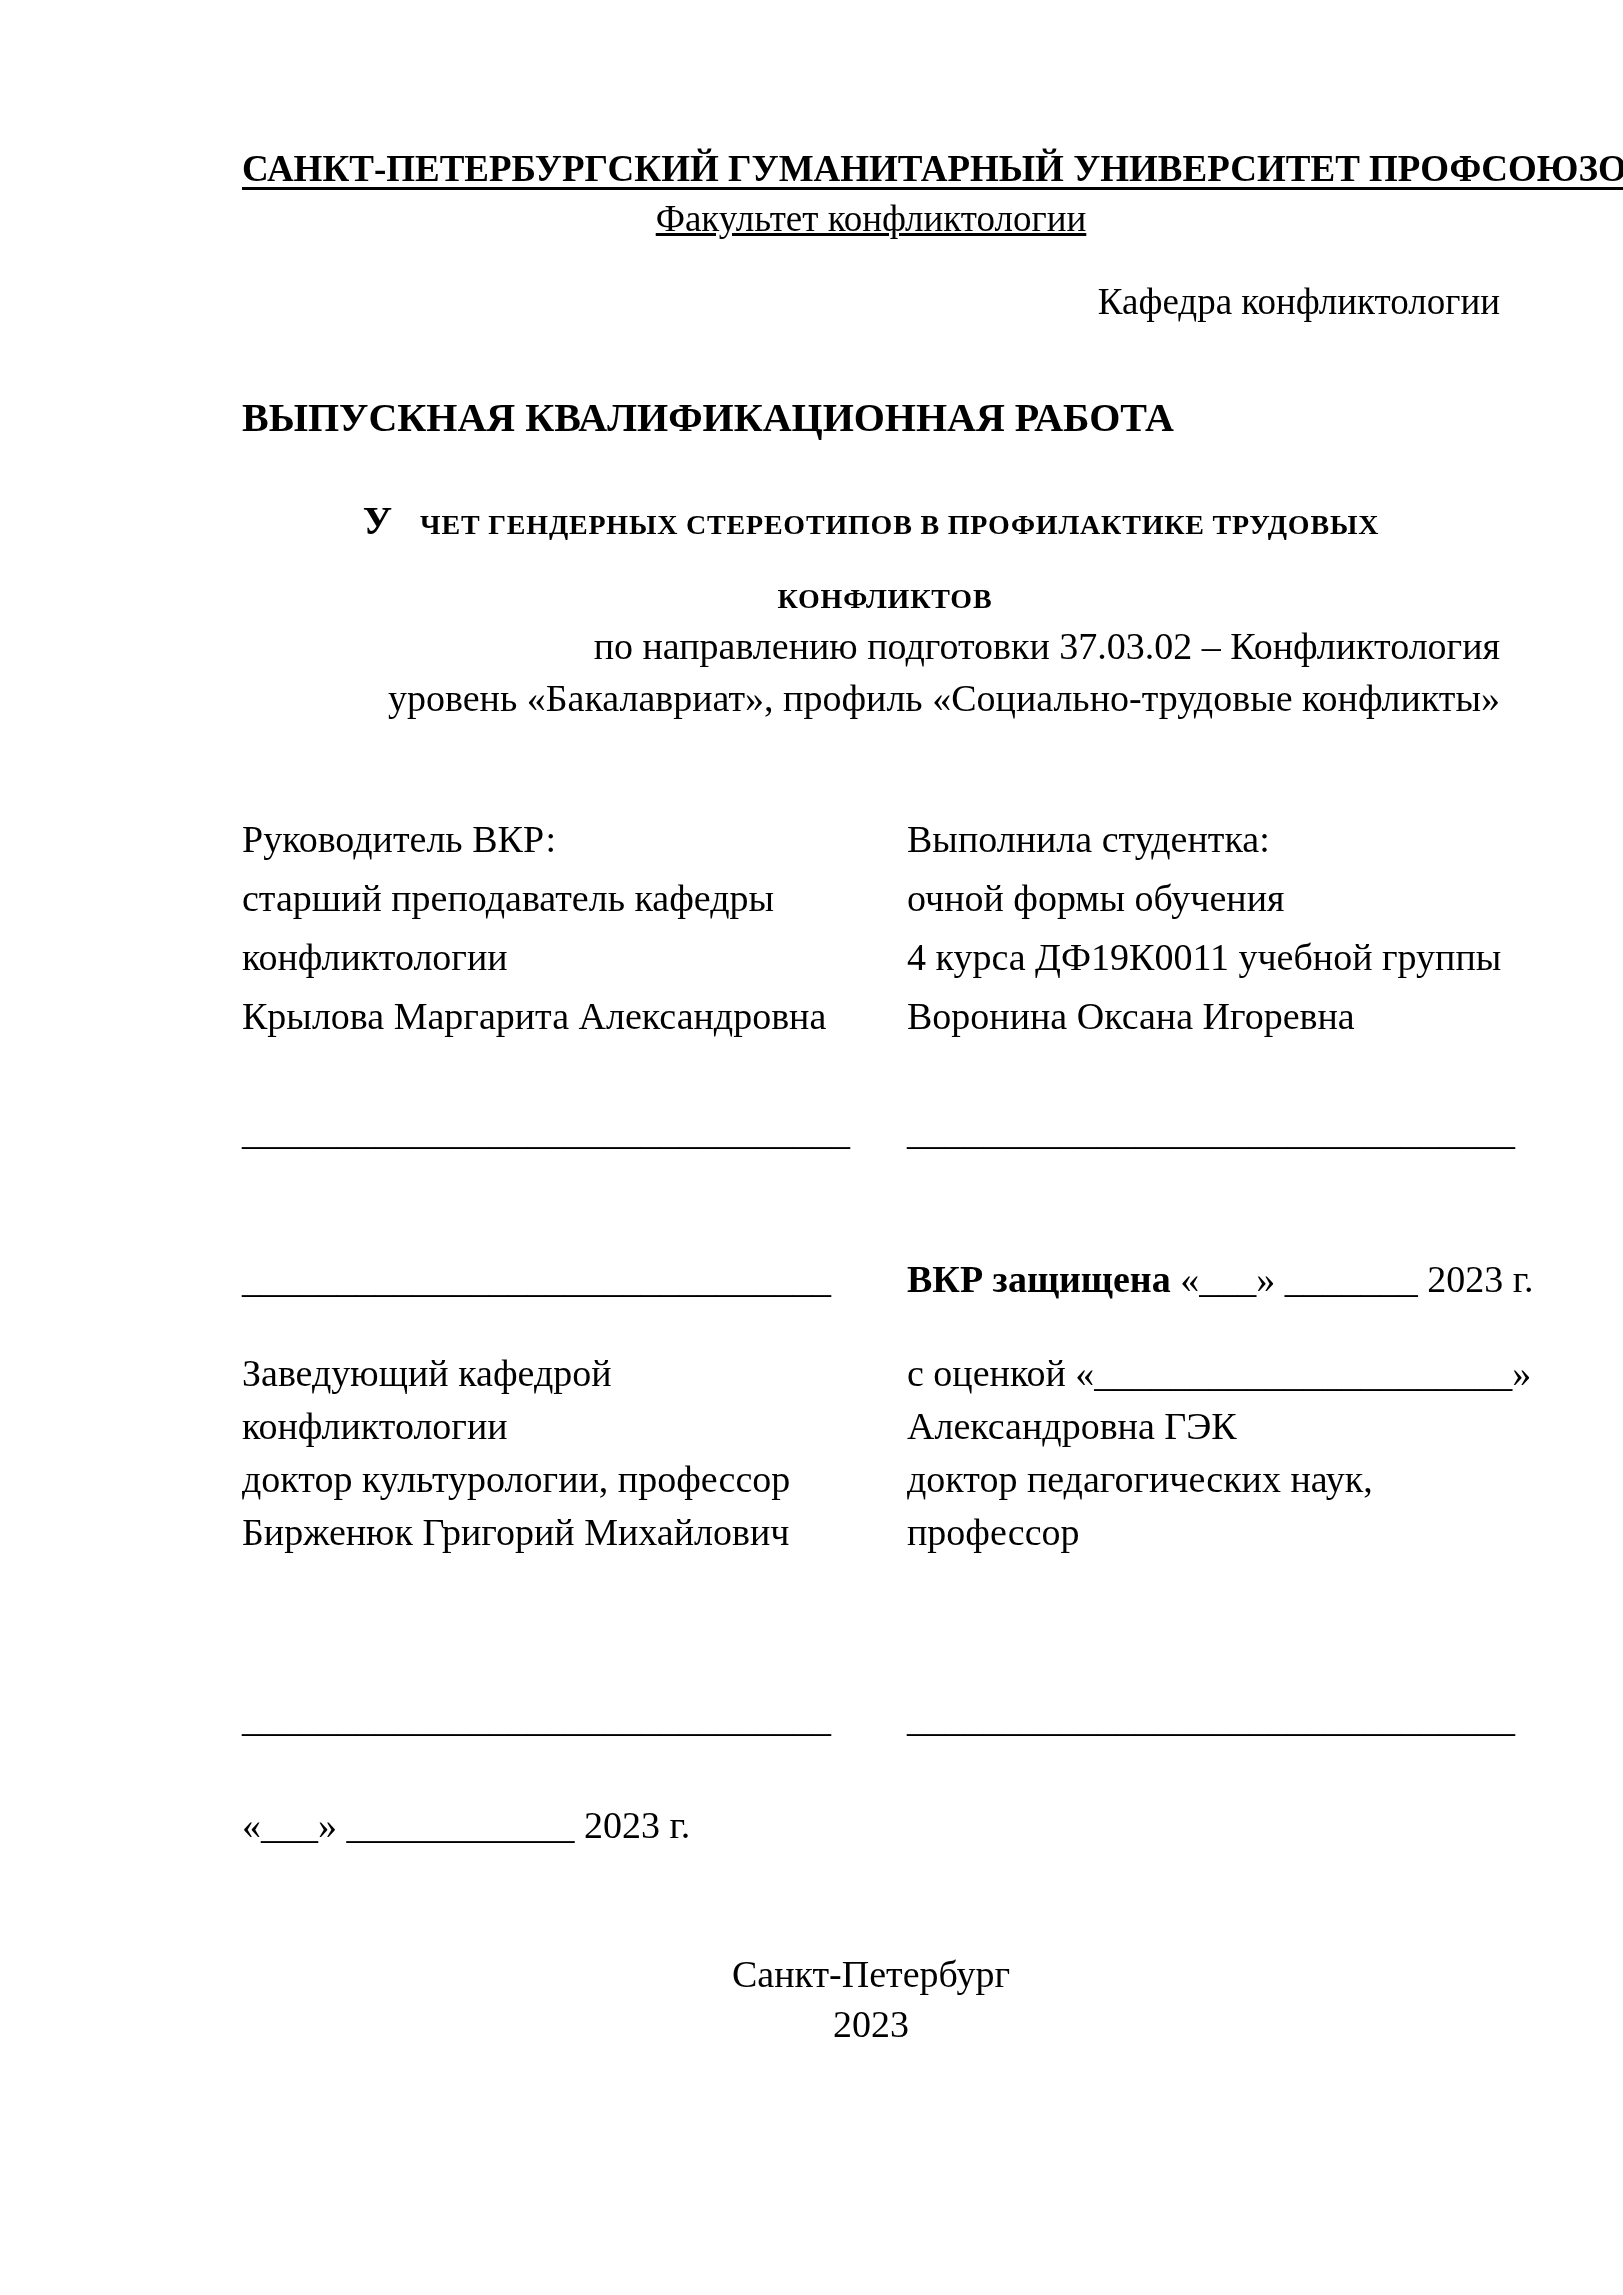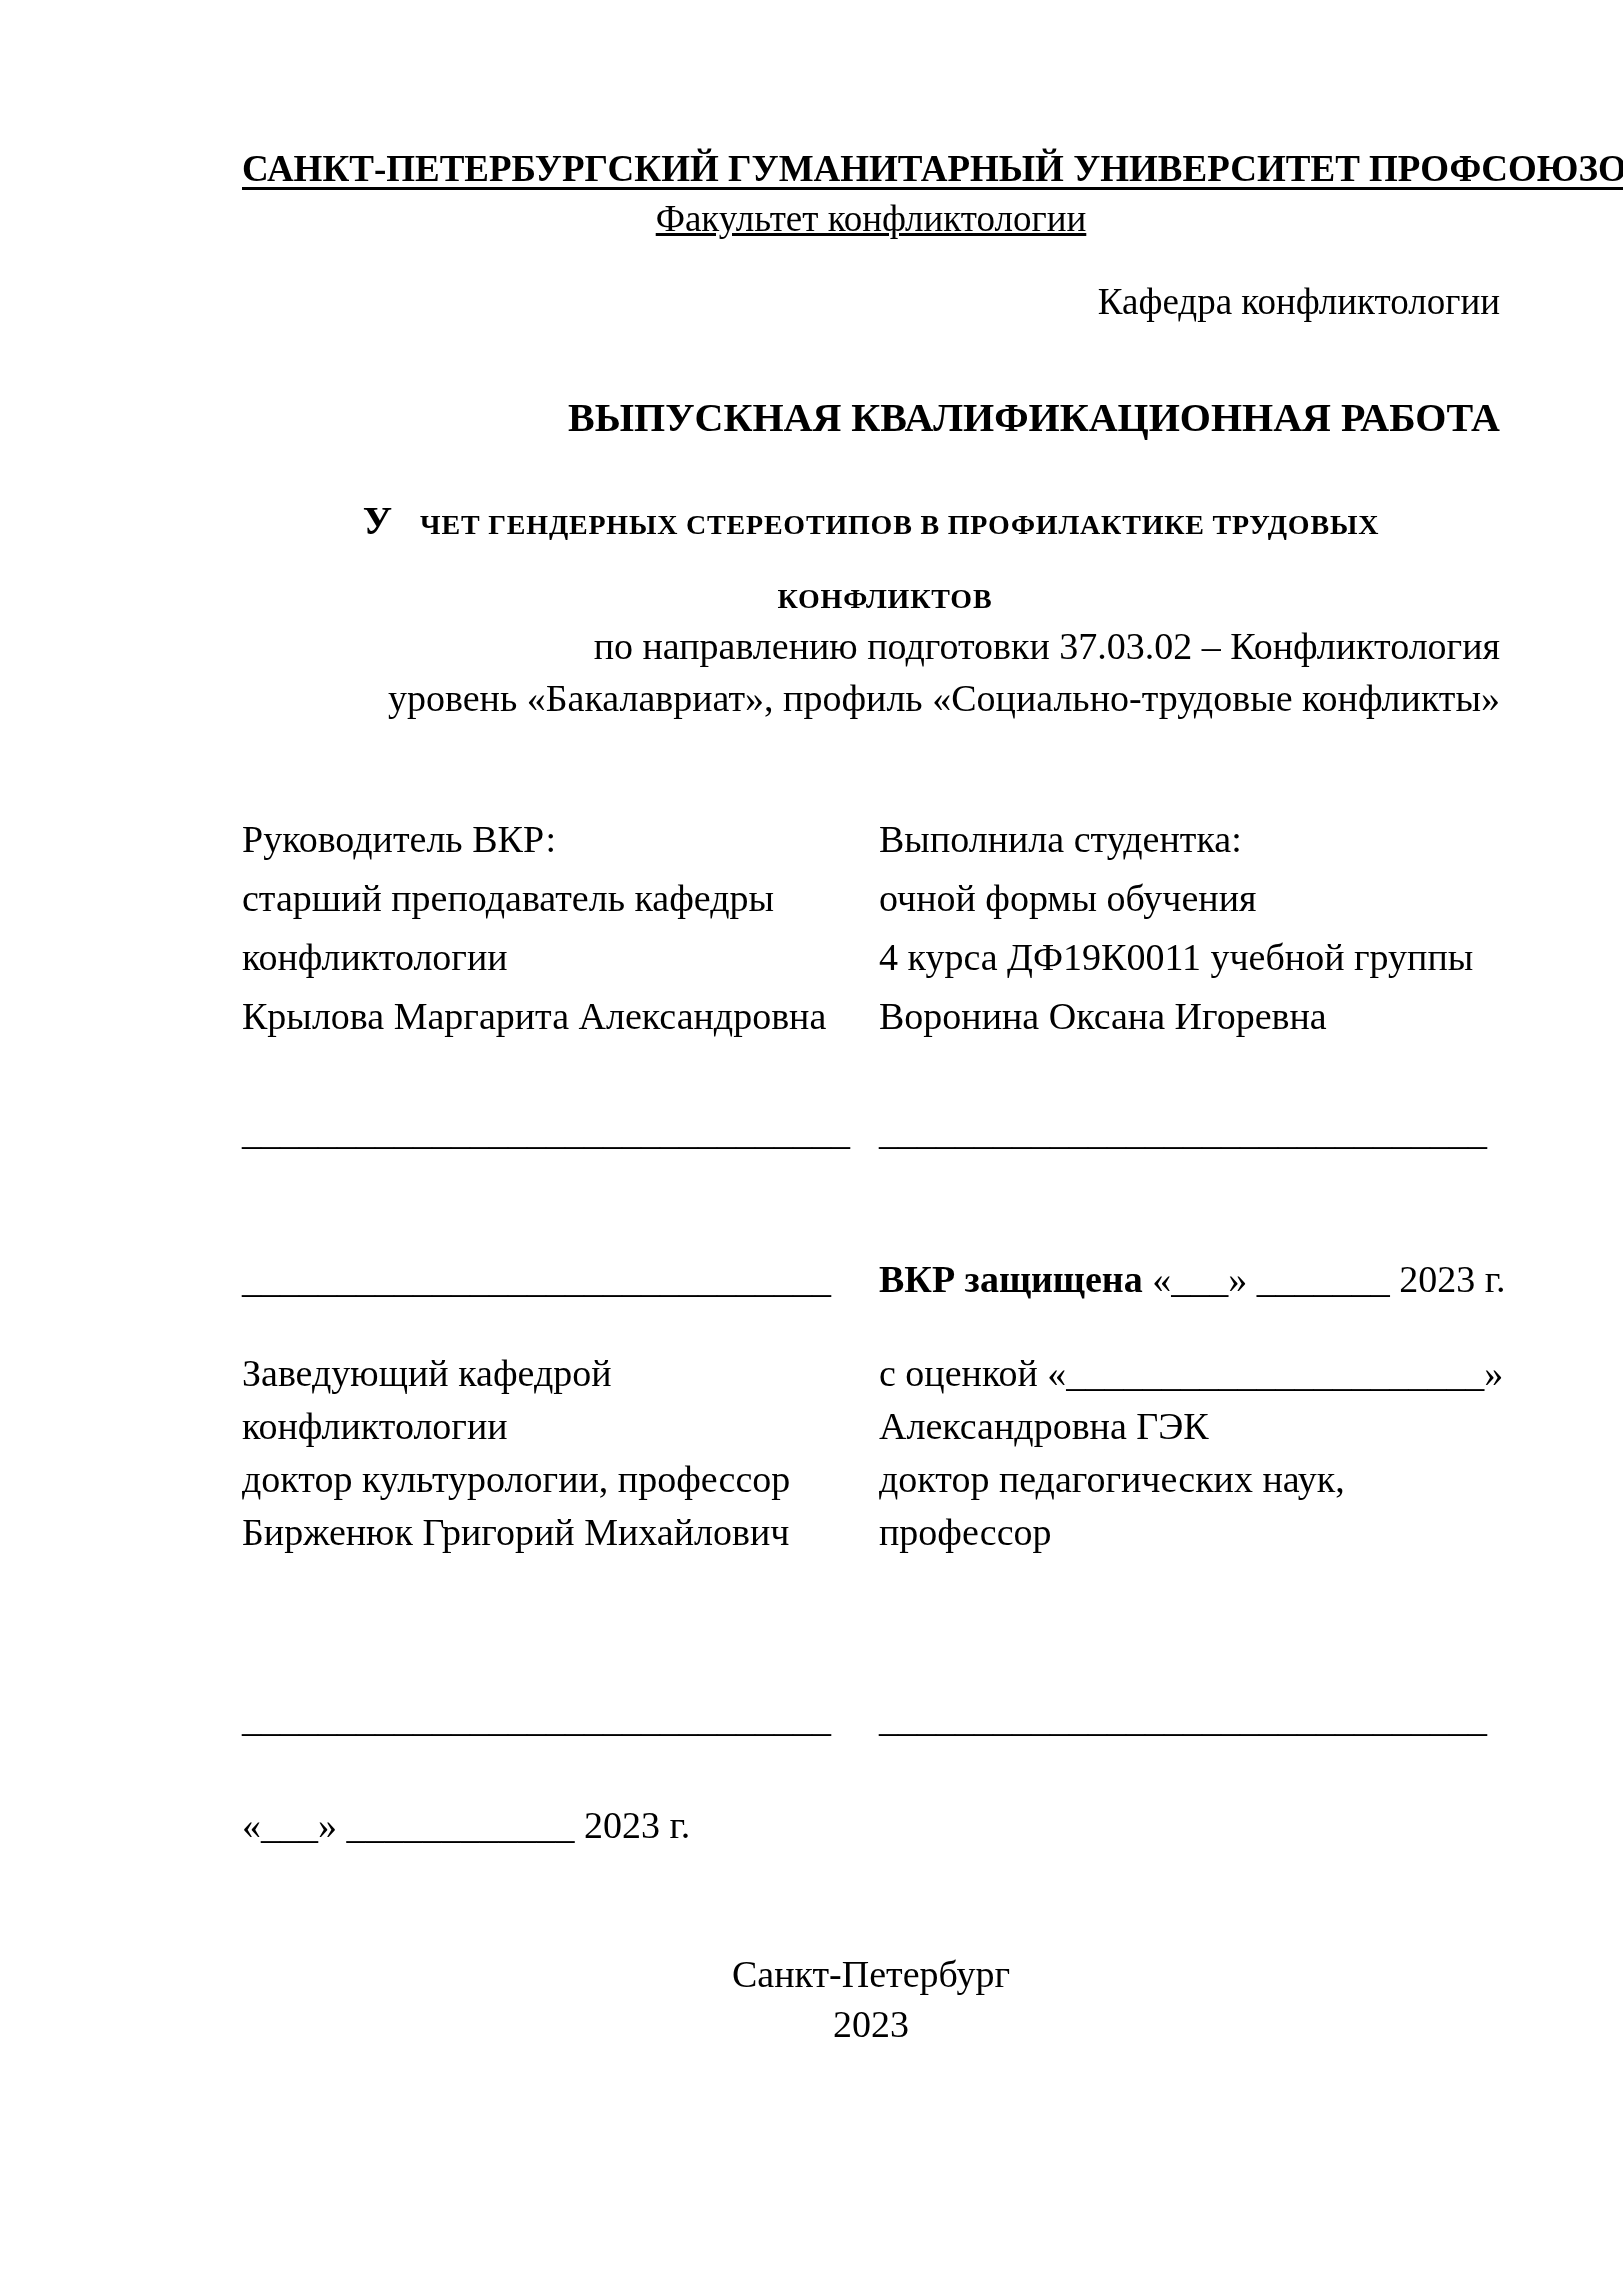--- a/index.html
+++ b/index.html
@@ -23,31 +23,31 @@
     font-size: 37px;
     text-align: center;
     text-decoration: underline;
     text-underline-offset: 5.5px;
     white-space: nowrap;
     line-height: 46px;
   }
   .faculty   { top: 196px; text-align: center; font-size: 37px; line-height: 46px; text-decoration: underline; }
   .department{ top: 279px; text-align: right;  font-size: 37px; line-height: 46px; }
 
-  .worktype  { top: 394px; text-align: right; font-weight: bold; font-size: 40px; line-height: 47px; white-space: nowrap; }
+  .worktype  { top: 394px; text-align: left; font-weight: bold; font-size: 40px; line-height: 47px; white-space: nowrap; }
 
   .thesis-title { top: 485px; text-align: center; font-weight: bold; line-height: 71px; }
   .t-first { font-size: 40px; }
   .t-caps  { font-size: 28px; letter-spacing: 0.8px; margin-left: 28px; }
 
   .direction { top: 620px; text-align: right; line-height: 52px; }
 
   .cols { display: flex; }
   .col-l { width: 637px; flex: 0 0 637px; }
-  .col-r { width: 620px; flex: 0 0 620px; }
+  .col-r { width: 620px; flex: 0 0 620px; margin-left: 28px; }
 
   .block1 { top: 810px; line-height: 59px; }
   .sigrow1 { top: 1102px; line-height: 59px; }
   .sigrow2 { top: 1250px; line-height: 59px; }
   .block2 { top: 1347px; line-height: 53px; }
   .sigrow3 { top: 1689px; line-height: 59px; }
   .dateline { top: 1799px; line-height: 52px; }
   .footer-city { top: 1949px; text-align: center; line-height: 50px; }
 
   .blank { white-space: nowrap; letter-spacing: 0; }

